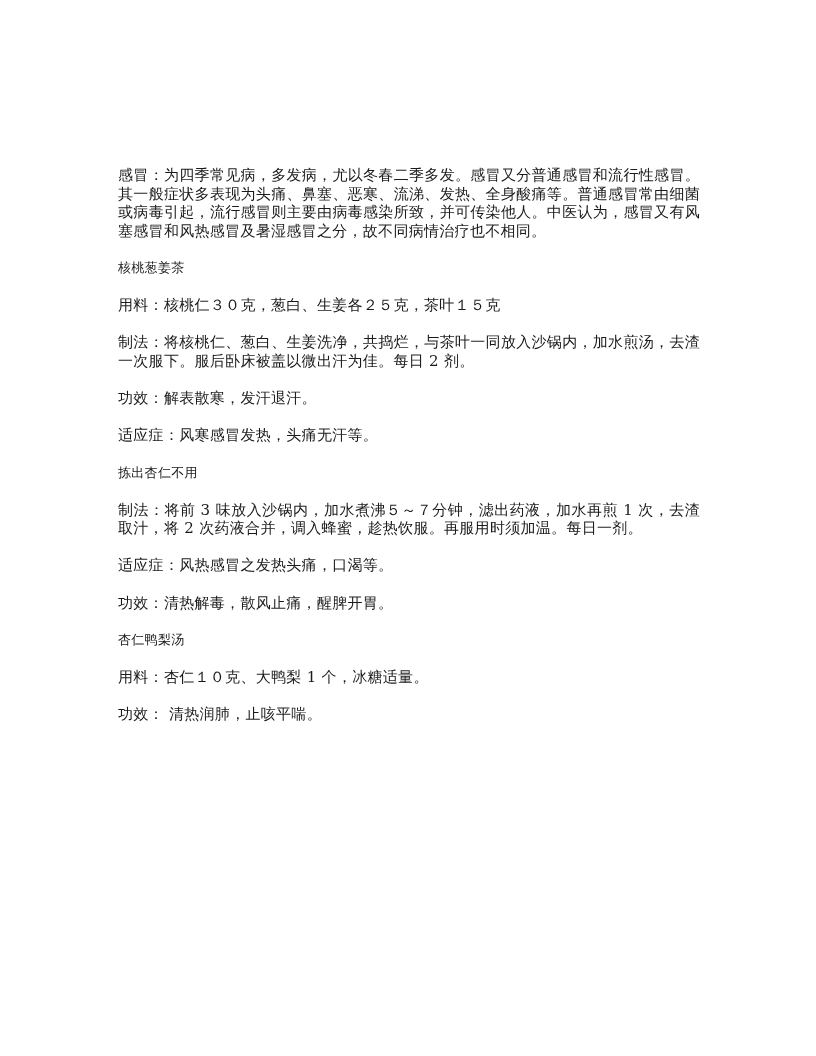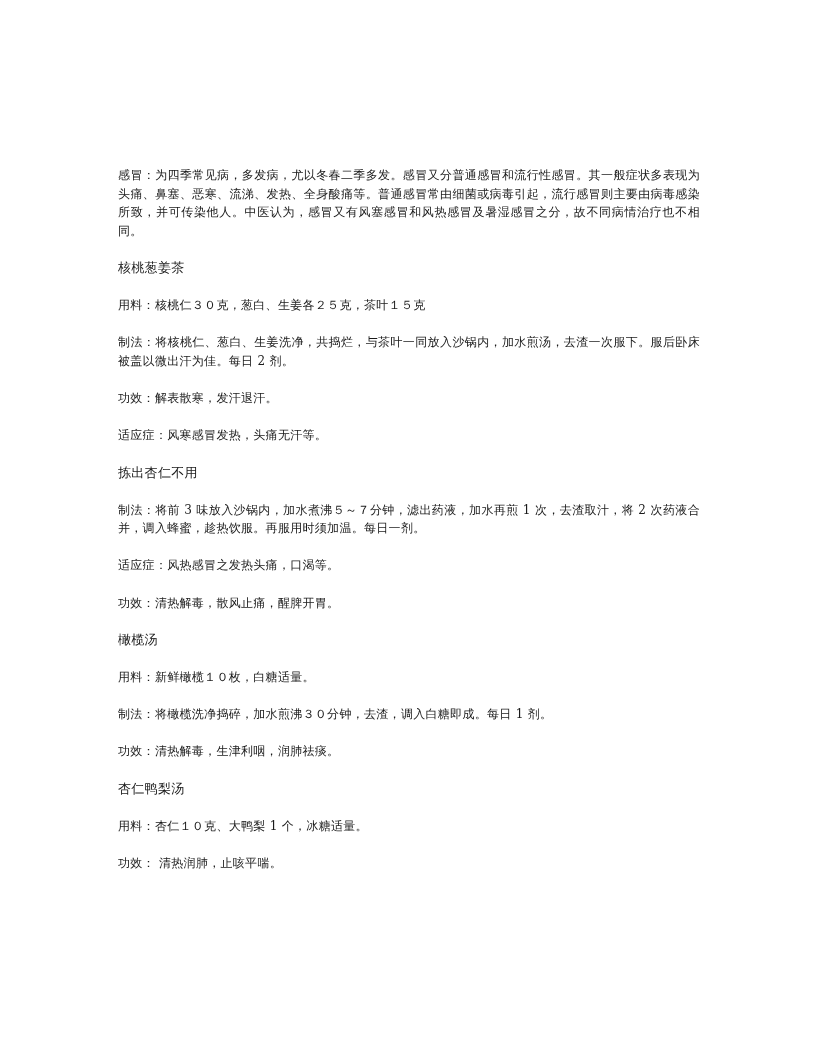--- a/index.html
+++ b/index.html
@@ -15,21 +15,21 @@
       font-family: "DejaVu Serif", "Liberation Serif", serif;
       color: #1a1a1a;
     }
     .page {
       position: absolute;
       left: 118px;
       top: 166px;
       width: 582px;
     }
     .para {
-      font-size: 12px;
+      font-size: 15px;
       line-height: 18.6px;
       margin: 0 0 18.6px 0;
       text-align: justify;
       text-justify: inter-ideograph;
       letter-spacing: 0.3px;
       word-break: break-all;
     }
     .heading {
       font-size: 13px;
       line-height: 18.6px;
@@ -51,25 +51,19 @@
     <p class="para">适应症：风寒感冒发热，头痛无汗等。</p>
   </div>
 
   <div>
     <p class="heading">拣出杏仁不用</p>
     <p class="para">制法：将前 3 味放入沙锅内，加水煮沸５～７分钟，滤出药液，加水再煎 1 次，去渣取汁，将 2 次药液合并，调入蜂蜜，趁热饮服。再服用时须加温。每日一剂。</p>
     <p class="para">适应症：风热感冒之发热头痛，口渴等。</p>
     <p class="para">功效：清热解毒，散风止痛，醒脾开胃。</p>
   </div>
 
-  <div>
-    <p class="heading">橄榄汤</p>
-    <p class="para">用料：新鲜橄榄１０枚，白糖适量。</p>
-    <p class="para">制法：将橄榄洗净捣碎，加水煎沸３０分钟，去渣，调入白糖即成。每日 1 剂。</p>
-    <p class="para">功效：清热解毒，生津利咽，润肺祛痰。</p>
-  </div>
 
   <div>
     <p class="heading">杏仁鸭梨汤</p>
     <p class="para">用料：杏仁１０克、大鸭梨 1 个，冰糖适量。</p>
     <p class="para">功效： 清热润肺，止咳平喘。</p>
   </div>
 </div>
 
 </body></html>

